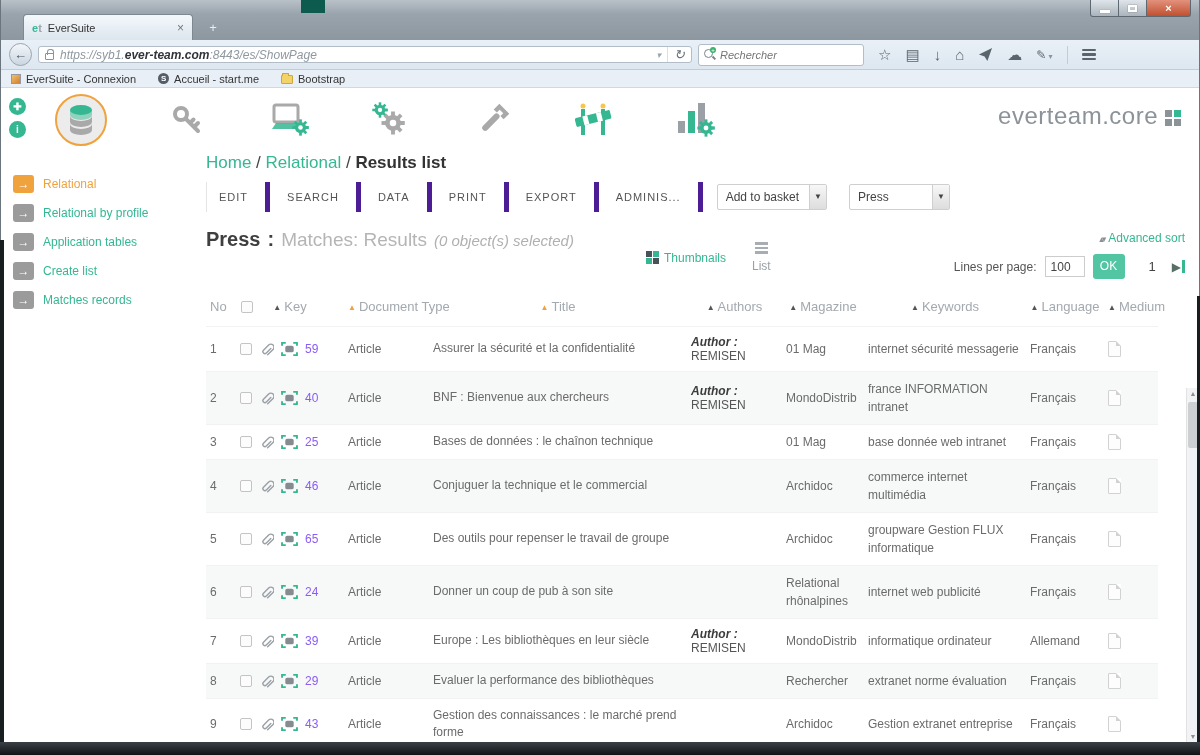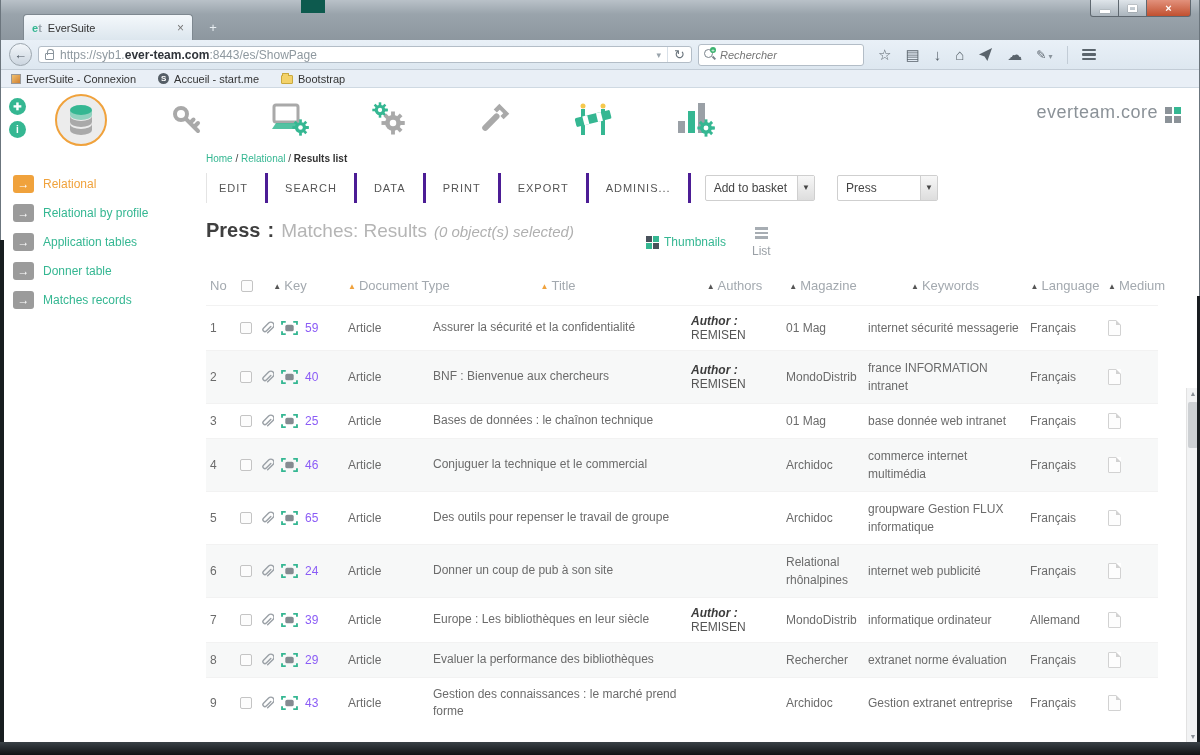--- a/index.html
+++ b/index.html
@@ -22,21 +22,21 @@
   .tabstrip { height:26px; background:linear-gradient(#9aa4ac,#8d979f); position:relative; }
   .tab { position:absolute; left:22px; top:0; width:170px; height:26px; background:linear-gradient(#f4f8fb,#dce6ee); border:1px solid #7e8890; border-bottom:none; border-radius:4px 4px 0 0; display:flex; align-items:center; padding:0 8px; gap:6px; font-size:11px; color:#333; }
   .favicon { font-weight:bold; font-size:11px; letter-spacing:0; }
   .fav-e { color:#35b792; } .fav-t { color:#9aa4ac; }
   .tab-title { flex:1; }
   .tab-close { color:#777; font-size:12px; }
   .new-tab { position:absolute; left:200px; top:5px; width:24px; height:18px; border-radius:3px; color:#e8eef2; font-size:13px; text-align:center; line-height:17px; }
 
   .navbar { height:30px; background:linear-gradient(#e9f0f7,#dde7f0); border-bottom:1px solid #c2ccd6; display:flex; align-items:center; padding:0 8px; gap:6px; }
   .back-btn { width:23px; height:23px; border-radius:50%; background:linear-gradient(#f2f6fa,#ccd6e0); border:1px solid #9ba5ad; color:#4a5560; font-size:13px; text-align:center; line-height:21px; flex:none; }
-  .urlbar { width:654px; height:17px; background:#fff; border:1px solid #b3bdc7; border-radius:3px; display:flex; align-items:center; padding:0 6px; gap:6px; font-size:12px; }
+  .urlbar { width:654px; height:17px; background:#fff; border:1px solid #b3bdc7; border-radius:3px; display:flex; align-items:center; padding:0 6px; gap:6px; font-size:12px;font-style:italic; }
   .lock { width:9px; height:7px; border:1.5px solid #8a949c; border-radius:1px; position:relative; margin-top:3px; flex:none; }
   .lock::before { content:""; position:absolute; left:1px; top:-5px; width:5px; height:5px; border:1.5px solid #8a949c; border-bottom:none; border-radius:3px 3px 0 0; }
   .url-dim { color:#8e989f; } .url-host { color:#30343a; font-weight:bold; }
   .url-spacer { flex:1; }
   .url-caret { color:#9aa4ac; font-size:9px; }
   .url-reload { color:#6a747c; font-size:13px; border-left:1px solid #d8e0e8; padding-left:6px; }
   .searchbox { width:166px; height:22px; background:#fff; border:1px solid #b3bdc7; border-radius:3px; display:flex; align-items:center; padding:0 5px; gap:4px; }
   .mag { position:relative; width:12px; height:12px; flex:none; }
   .mag::before { content:""; position:absolute; left:0; top:0; width:7px; height:7px; border:1.6px solid #7a848c; border-radius:50%; }
   .mag::after { content:""; position:absolute; left:8px; top:8px; width:4px; height:1.8px; background:#7a848c; transform:rotate(45deg); }
@@ -57,39 +57,39 @@
 
   
   .browser-content { position:relative; height:654px; background:#fff; overflow:hidden; }
 
   .app-header { position:relative; height:62px; }
   .mini-col { position:absolute; left:8px; top:10px; display:flex; flex-direction:column; gap:6px; }
   .mini-ic { width:17px; height:17px; border-radius:50%; background:#35b792; color:#fff; font-size:10px; font-weight:bold; text-align:center; line-height:17px; }
   .module { position:absolute; top:6px; width:52px; height:52px; display:flex; align-items:center; justify-content:center; }
   .module.active { background:#ececec; border:2px solid #f0a23c; border-radius:50%; }
   .logo { position:absolute; right:18px; top:14px; display:flex; align-items:center; gap:7px; }
-  .logo-text { font-size:18px; color:#8b9298; letter-spacing:0.5px; }
+  .logo-text { font-size:24px; color:#8b9298; letter-spacing:0.5px; }
   .logo-sq { display:grid; grid-template-columns:7px 7px; grid-gap:2px; margin-top:4px; }
   .logo-sq i { width:7px; height:7px; background:#8b9298; }
   .logo-sq i.t { background:#35b792; }
 
   .page { display:flex; }
   .sidebar { width:195px; flex:none; padding:25px 0 0 12px; }
   .side-item { display:flex; align-items:center; gap:9px; margin-bottom:11px; font-size:12px; color:#35b792; }
   .side-item .arrow-box { width:21px; height:18px; border-radius:3px; background:#9b9b9b; color:#fff; font-size:12px; font-weight:bold; text-align:center; line-height:18px; flex:none; }
   .side-item.active { color:#f0a23c; }
   .side-item.active .arrow-box { background:#f0a23c; }
 
   .content { flex:1; position:relative; padding-left:10px; }
-  .breadcrumb { margin-top:3px; font-size:10px; color:#444; }
+  .breadcrumb { margin-top:3px; font-size:17px; color:#444; }
   .bc-link { color:#35b792; }
   .bc-current { font-weight:bold; color:#333; }
 
   .menubar { display:flex; align-items:center; margin-top:9px; }
-  .menu-item { font-size:11px; color:#555; letter-spacing:1px; padding:9px 17px; border-right:3px solid #4c1d95; }
+  .menu-item { font-size:11px; color:#555; letter-spacing:1px; padding:9px 17px; border-right:5px solid #4c1d95; }
   .menu-item:first-child { border-left:1px solid #e4e4e4; padding-left:12px; }
   .select { display:flex; align-items:stretch; height:26px; margin-left:14px; border:1px solid #cfcfcf; border-radius:2px; background:#fff; }
   .select .val { font-size:12px; color:#444; padding:5px 10px 0 8px; min-width:82px; }
   .select .dd { width:17px; background:linear-gradient(#f7f7f7,#dddddd); border-left:1px solid #cfcfcf; color:#444; font-size:8px; text-align:center; line-height:24px; }
 
   .results-bar { display:flex; margin-top:16px; }
   .rtitle { display:flex; align-items:baseline; gap:7px; white-space:nowrap; }
   .rt-name { font-size:20px; font-weight:bold; color:#3f3f3f; }
   .rt-sub { font-size:19px; color:#b5b5b5; }
   .rt-sel { font-size:15px; color:#b0b0b0; font-style:italic; }
@@ -352,21 +352,21 @@
           <div class="side-item">
             <span class="arrow-box">→</span>
             <span>Relational by profile</span>
           </div>
           <div class="side-item">
             <span class="arrow-box">→</span>
             <span>Application tables</span>
           </div>
           <div class="side-item">
             <span class="arrow-box">→</span>
-            <span>Donner table</span>
+            <span>Create list</span>
           </div>
           <div class="side-item">
             <span class="arrow-box">→</span>
             <span>Matches records</span>
           </div>
         </div>
 
       <div class="content">
         <div class="breadcrumb">
           <span class="bc-link">Home</span>
@@ -412,20 +412,30 @@
                 </span>
               <span>Thumbnails</span>
             </div>
             <div class="view view-list">
               <span class="list-ic">
                   <i></i>
                   <i></i>
                   <i></i>
                 </span>
               <span>List</span>
+            </div>
+          </div>
+          <div class="right-controls">
+            <div><span class="adv-ic">▴▾</span><span class="adv-sort">Advanced sort</span></div>
+            <div class="lpp">
+              <span class="lpp-label">Lines per page:</span>
+              <input value="100" style="">
+              <span class="ok-btn">OK</span>
+              <span class="page-num">1</span>
+              <span class="pg-next"><span>▶</span><span class="pg-bar"></span></span>
             </div>
           </div>
         </div>
 
         <table class="results">
           <colgroup>
             <col style="width:30px">
               <col style="width:108px">
               <col style="width:85px">
               <col style="width:258px">

